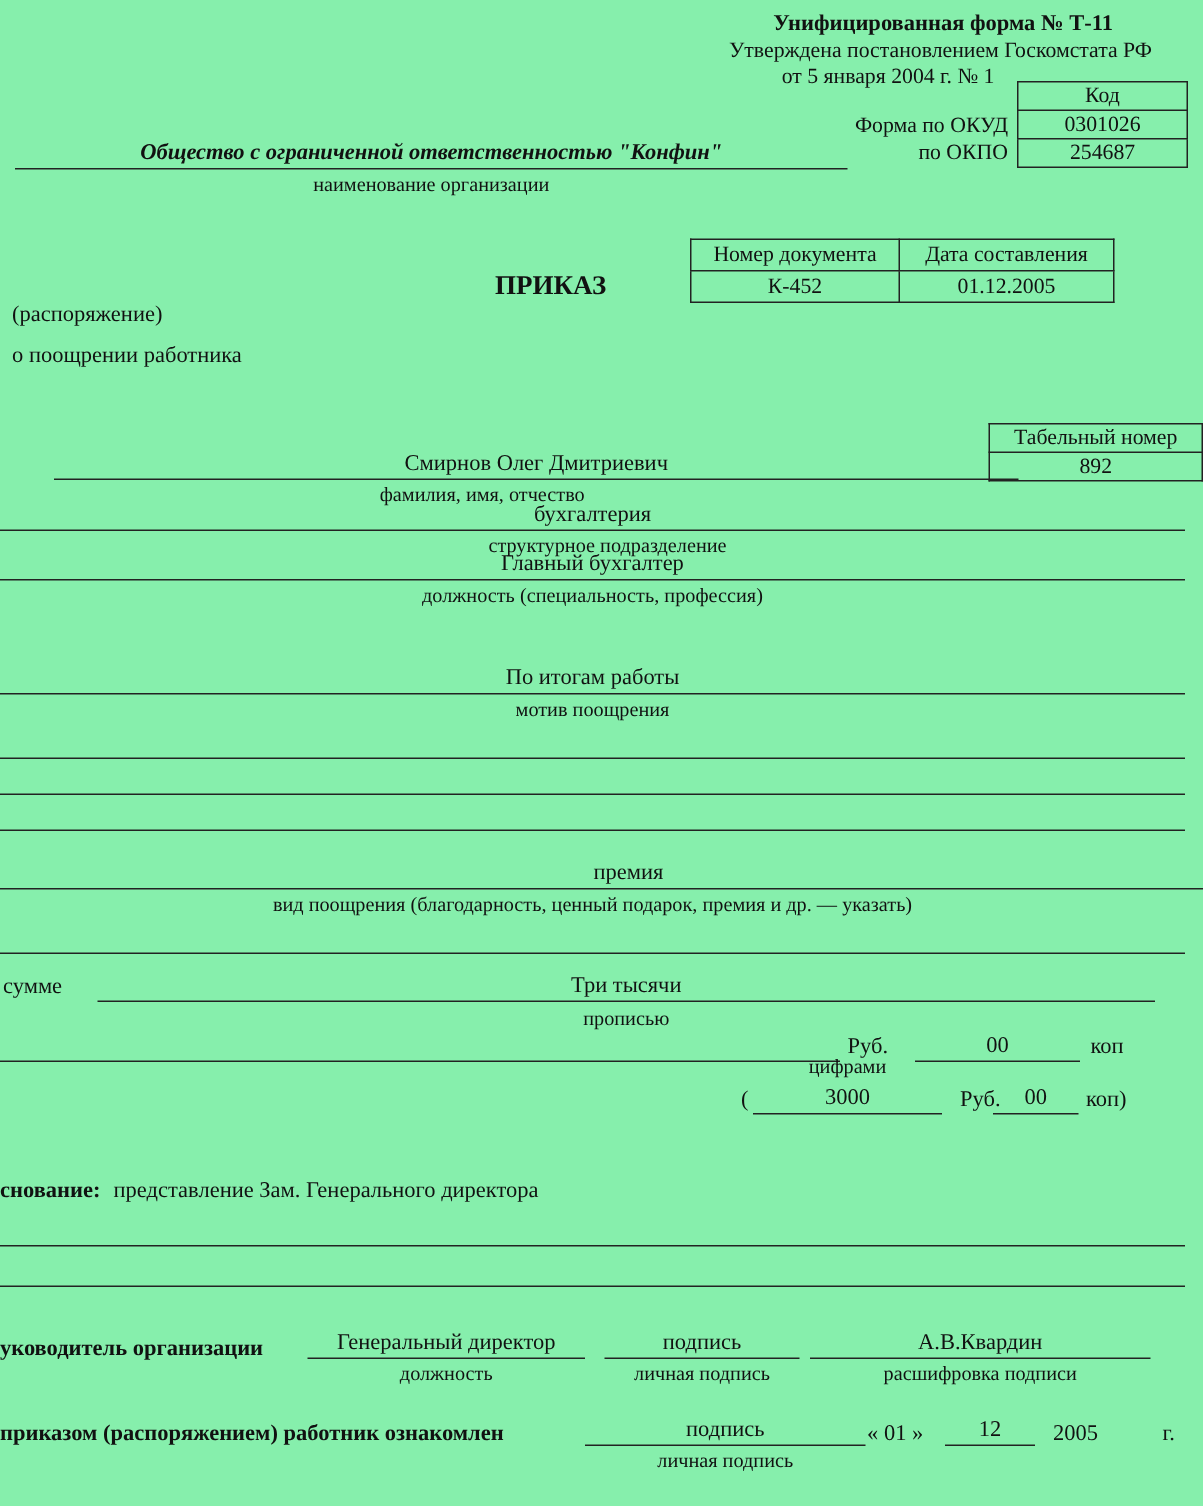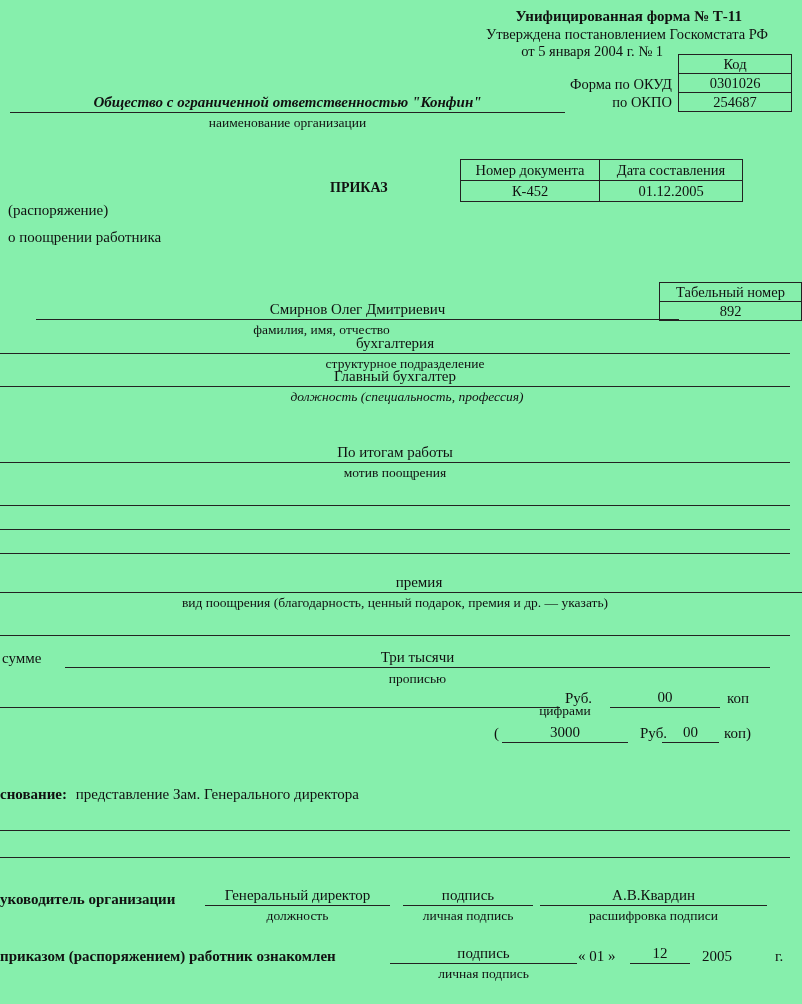--- a/index.html
+++ b/index.html
@@ -38,21 +38,21 @@
           <td>254687</td>
         </tr>
   </tbody>
     </table>
   <div class="abs r small" style="left:500px;top:76px;width:172px;">Форма по ОКУД</div>
   <div class="abs r small" style="left:500px;top:94px;width:172px;">по ОКПО</div>
 
   <div class="abs line ctr b i fill" style="left:10px;top:92px;width:555px;">Общество с ограниченной ответственностью "Конфин"</div>
   <div class="abs ctr cap" style="left:10px;top:115px;width:555px;">наименование организации</div>
 
-  <div class="abs b" style="left:330px;top:180px;font-size:14px;">ПРИКАЗ</div>
+  <div class="abs b" style="left:330px;top:180px;font-size:18px;">ПРИКАЗ</div>
   <table class="box abs" style="left:460px;top:159px;">
     <tbody>
         <tr>
       <td style="width:134px;height:20px;">Номер документа</td>
       <td style="width:138px;">Дата составления</td>
     </tr>
     <tr>
       <td style="height:20px;">К-452</td>
       <td>01.12.2005</td>
     </tr>
@@ -72,21 +72,21 @@
   </tbody>
     </table>
 
   <div class="abs line ctr fill" style="left:0;top:299px;width:643px;margin-left:36px;">Смирнов Олег Дмитриевич</div>
   <div class="abs ctr cap" style="left:0;top:322px;width:643px;">фамилия, имя, отчество</div>
 
   <div class="abs line ctr fill" style="left:0;top:333px;width:790px;">бухгалтерия</div>
   <div class="abs ctr cap" style="left:10px;top:356px;width:790px;">структурное подразделение</div>
 
   <div class="abs line ctr fill" style="left:0;top:366px;width:790px;">Главный бухгалтер</div>
-  <div class="abs ctr cap" style="left:12px;top:389px;width:790px;font-style:italic;">должность (специальность, профессия)</div>
+  <div class="abs ctr cap" style="left:0;top:389px;width:790px;">должность (специальность, профессия)</div>
 
   <div class="abs line ctr fill" style="left:0;top:442px;width:790px;">По итогам работы</div>
   <div class="abs ctr cap" style="left:0;top:465px;width:790px;">мотив поощрения</div>
 
   <div class="abs line" style="left:0;top:505px;width:790px;height:0;"></div>
   <div class="abs line" style="left:0;top:529px;width:790px;height:0;"></div>
   <div class="abs line" style="left:0;top:553px;width:790px;height:0;"></div>
 
   <div class="abs line ctr fill" style="left:0;top:572px;width:790px;padding-left:24px;">премия</div>
   <div class="abs ctr cap" style="left:0;top:595px;width:790px;">вид поощрения (благодарность, ценный подарок, премия и др. — указать)</div>

